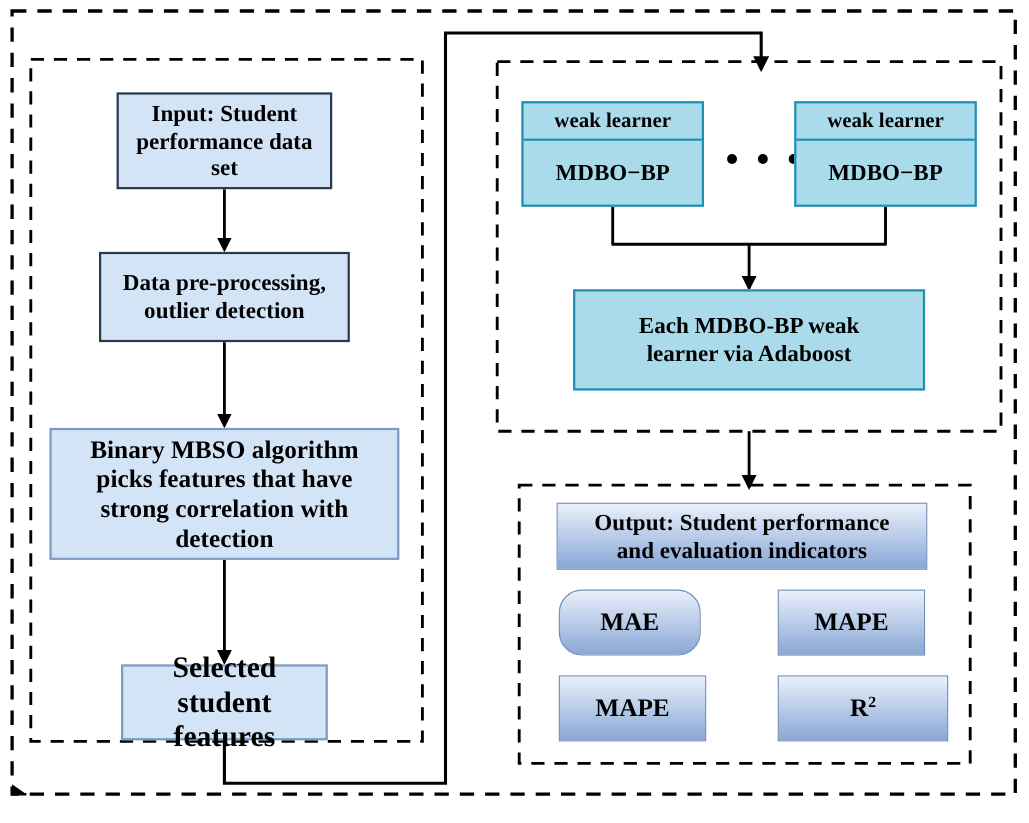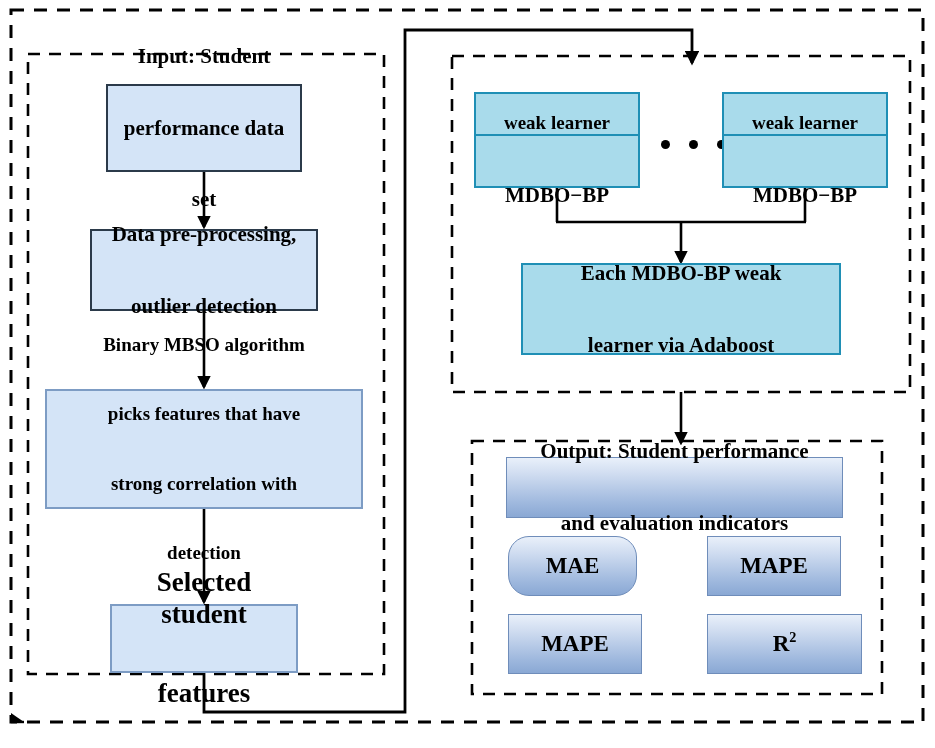--- a/index.html
+++ b/index.html
@@ -28,21 +28,20 @@
     box-sizing: border-box;
     display: flex;
     flex-direction: column;
     align-items: center;
     justify-content: center;
     text-align: center;
     font-weight: bold;
     color: #000000;
     line-height: 1.18;
     z-index: 3;
-    gap: 47px;
   }
   
   .nd-dark {
     background: #d4e4f7;
     border: 2.5px solid #2b3a4a;
   }
   
   .nd-medium {
     background: #d4e4f7;
     border: 2px solid #7d9cc4;
@@ -55,23 +54,22 @@
   
   .nd-grad {
     background: linear-gradient(to bottom, #e9f0fa 0%, #cfdcf0 28%, #9db7dd 78%, #8aa8d4 100%);
     border: 1.5px solid #6f8dba;
   }
   .wl-head {
     width: 100%;
     box-sizing: border-box;
     border-bottom: 2.5px solid #1f8fb5;
     display: flex;
-    align-items: flex-start;
+    align-items: center;
     justify-content: center;
-    margin-top: 18px;
   }
   .wl-body {
     width: 100%;
     flex: 1;
     display: flex;
     align-items: center;
     justify-content: center;
   }
   .dots {
     position: absolute;
@@ -137,21 +135,21 @@
     <span>Input: Student</span>
     <span>performance data</span>
     <span>set</span>
   </div>
 
   <div class="node nd-dark" style="left:90px; top:229px; width:228px; height:82px; font-size:21px;">
     <span>Data pre-processing,</span>
     <span>outlier detection</span>
   </div>
 
-  <div class="node nd-medium" style="left:45px; top:389px; width:318px; height:120px; font-size:19px;">
+  <div class="node nd-medium" style="left:45px; top:389px; width:318px; height:120px; font-size:23px;">
     <span>Binary MBSO algorithm</span>
     <span>picks features that have</span>
     <span>strong correlation with</span>
     <span>detection</span>
   </div>
 
   <div class="node nd-medium" style="left:110px; top:604px; width:188px; height:69px; font-size:27px;">
     <span>Selected student</span>
     <span>features</span>
   </div>

